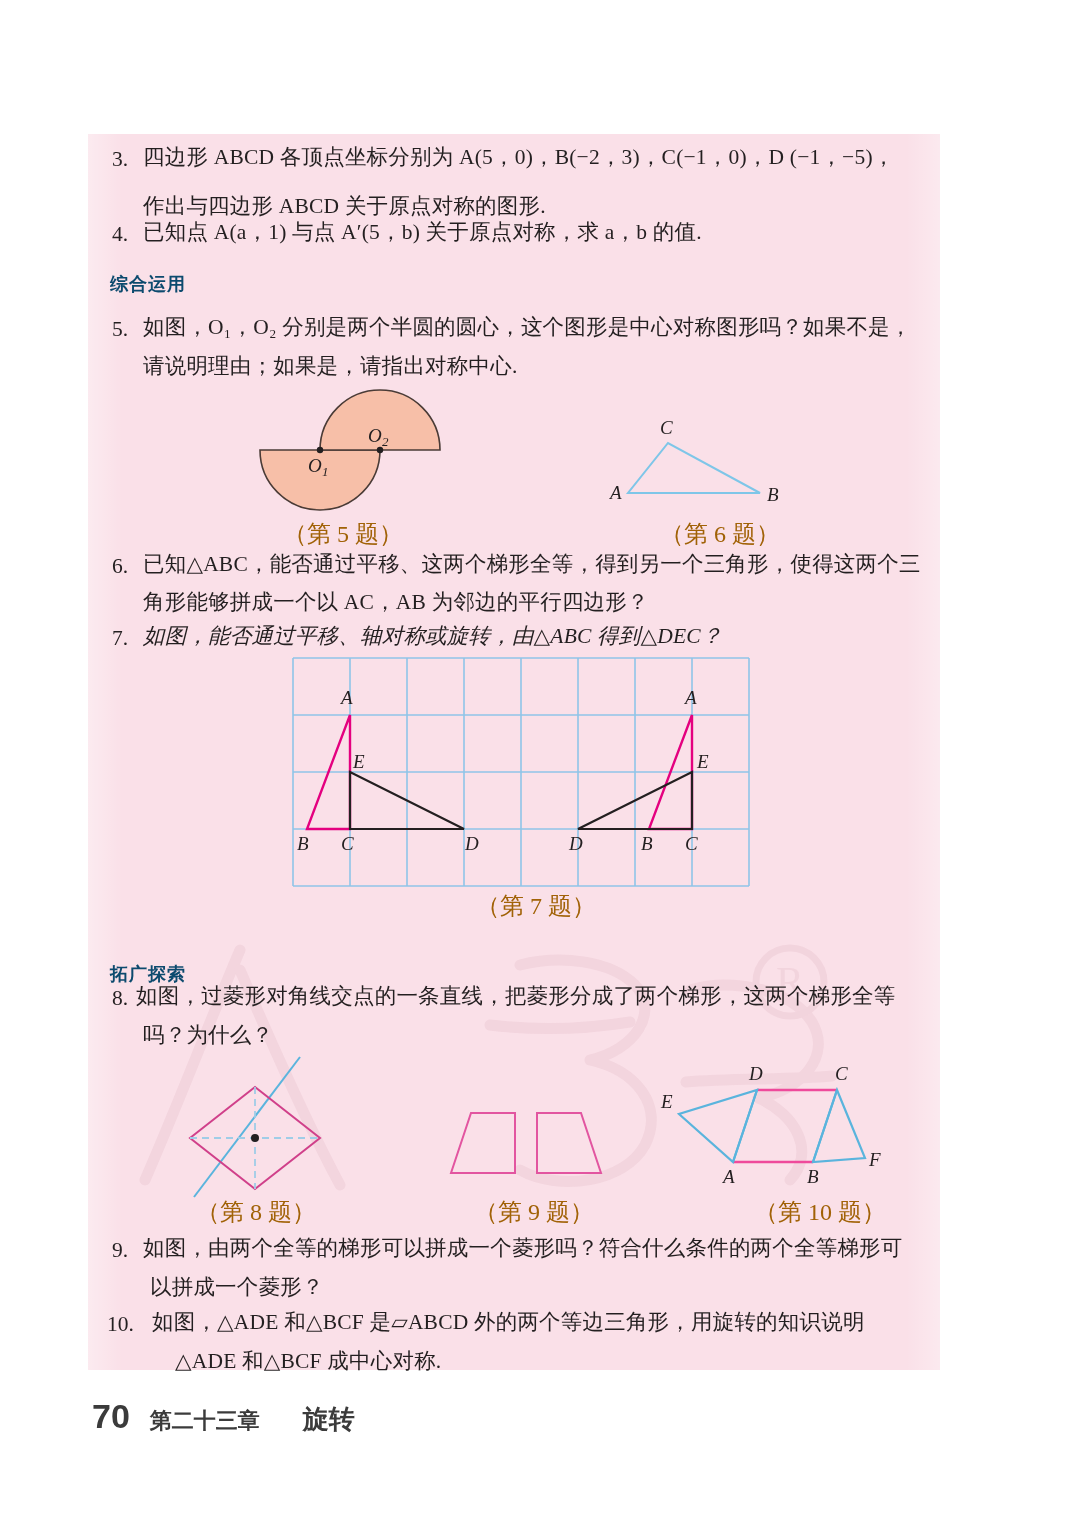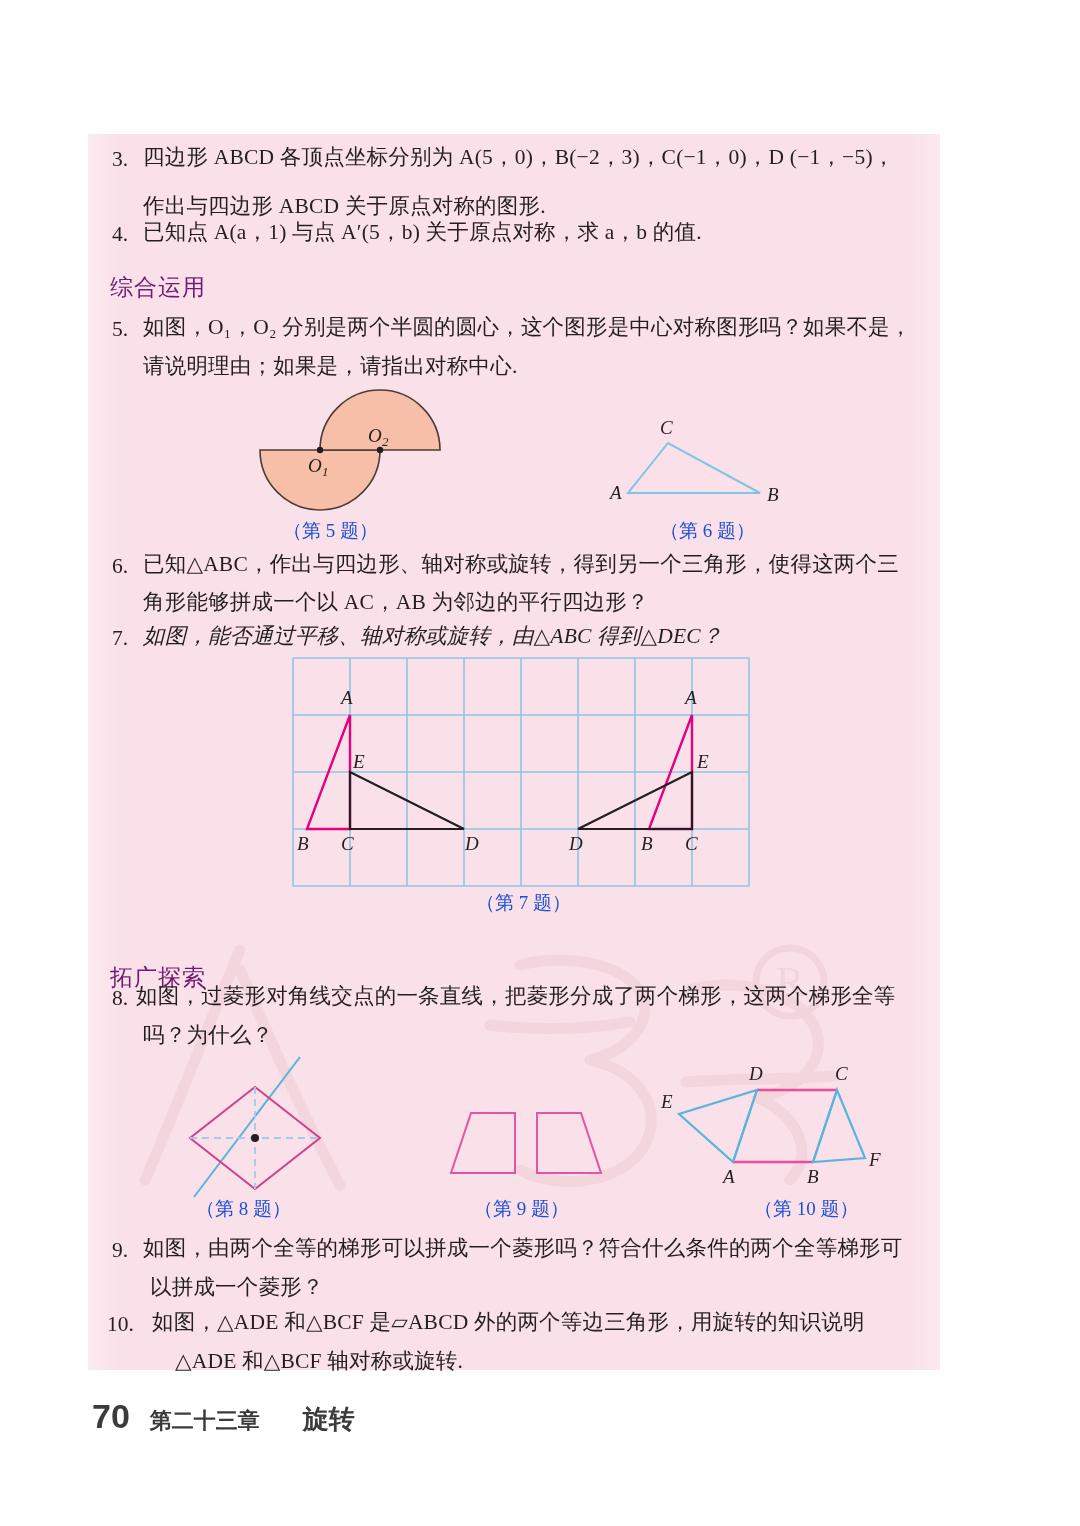--- a/index.html
+++ b/index.html
@@ -59,31 +59,31 @@
   .qnum {
     position: absolute;
     font-size: 21.5px;
     color: #231f20;
     white-space: nowrap;
   }
 
   .section-head {
     position: absolute;
     font-family: "Liberation Sans", sans-serif;
-    font-weight: normal;
-    font-size: 23px;
-    color: #701a75;
+    font-weight: bold;
+    font-size: 18px;
+    color: #0c4a6e;
     letter-spacing: 1px;
     white-space: nowrap;
   }
 
   .fig-caption {
     position: absolute;
-    font-size: 19px;
-    color: #1d4ed8;
+    font-size: 24px;
+    color: #a16207;
     white-space: nowrap;
   }
 
   
   .figure { position: absolute; }
   svg { display: block; overflow: visible; }
   .lbl {
     font-family: "Liberation Serif", serif;
     font-style: italic;
     font-size: 19px;
@@ -178,21 +178,21 @@
   <svg width="180" height="100" viewBox="0 0 180 100">
     <polygon points="18,78 150,78 58,28" fill="none" stroke="#7ec6e8" stroke-width="2"></polygon>
     <text class="lbl" x="0" y="84">A</text>
     <text class="lbl" x="157" y="86">B</text>
     <text class="lbl" x="50" y="19">C</text>
   </svg>
 </div>
 <div class="fig-caption" style="left:660px; top:518px;">（第 6 题）</div>
 
 <div class="qnum" style="left:112px; top:554px;">6.</div>
-<div class="qline" style="left:143px; top:554px;">已知△ABC，作出与四边形、轴对称或旋转，得到另一个三角形，使得这两个三</div>
+<div class="qline" style="left:143px; top:554px;">已知△ABC，能否通过平移、这两个梯形全等，得到另一个三角形，使得这两个三</div>
 <div class="qline" style="left:143px; top:592px;">角形能够拼成一个以 AC，AB 为邻边的平行四边形？</div>
 
 <div class="qnum" style="left:112px; top:626px;">7.</div>
 <div class="qline" style="left:143px; top:626px;font-style:italic;">如图，能否通过平移、轴对称或旋转，由△ABC 得到△DEC？</div>
 
 <div class="figure" style="left:293px; top:658px;">
   <svg width="456" height="230" viewBox="0 0 456 230">
 
     <g stroke="#8fc5e8" stroke-width="1.6" fill="none">
       <line x1="0" y1="0" x2="0" y2="228"></line>
@@ -286,19 +286,19 @@
 <div class="fig-caption" style="left:196px; top:1196px;">（第 8 题）</div>
 <div class="fig-caption" style="left:474px; top:1196px;">（第 9 题）</div>
 <div class="fig-caption" style="left:754px; top:1196px;">（第 10 题）</div>
 
 <div class="qnum" style="left:112px; top:1238px;">9.</div>
 <div class="qline" style="left:143px; top:1238px;">如图，由两个全等的梯形可以拼成一个菱形吗？符合什么条件的两个全等梯形可</div>
 <div class="qline" style="left:150px; top:1277px;">以拼成一个菱形？</div>
 
 <div class="qnum" style="left:107px; top:1312px;">10.</div>
 <div class="qline" style="left:152px; top:1312px;">如图，△ADE 和△BCF 是▱ABCD 外的两个等边三角形，用旋转的知识说明</div>
-<div class="qline" style="left:175px; top:1351px;">△ADE 和△BCF 轴对称或旋转.</div>
+<div class="qline" style="left:175px; top:1351px;">△ADE 和△BCF 成中心对称.</div>
 
 <div id="footer">
   <span class="pgno">70</span>
   <span class="chap">第二十三章</span>
   <span class="chaptitle">旋转</span>
 </div>
 
 </body></html>

